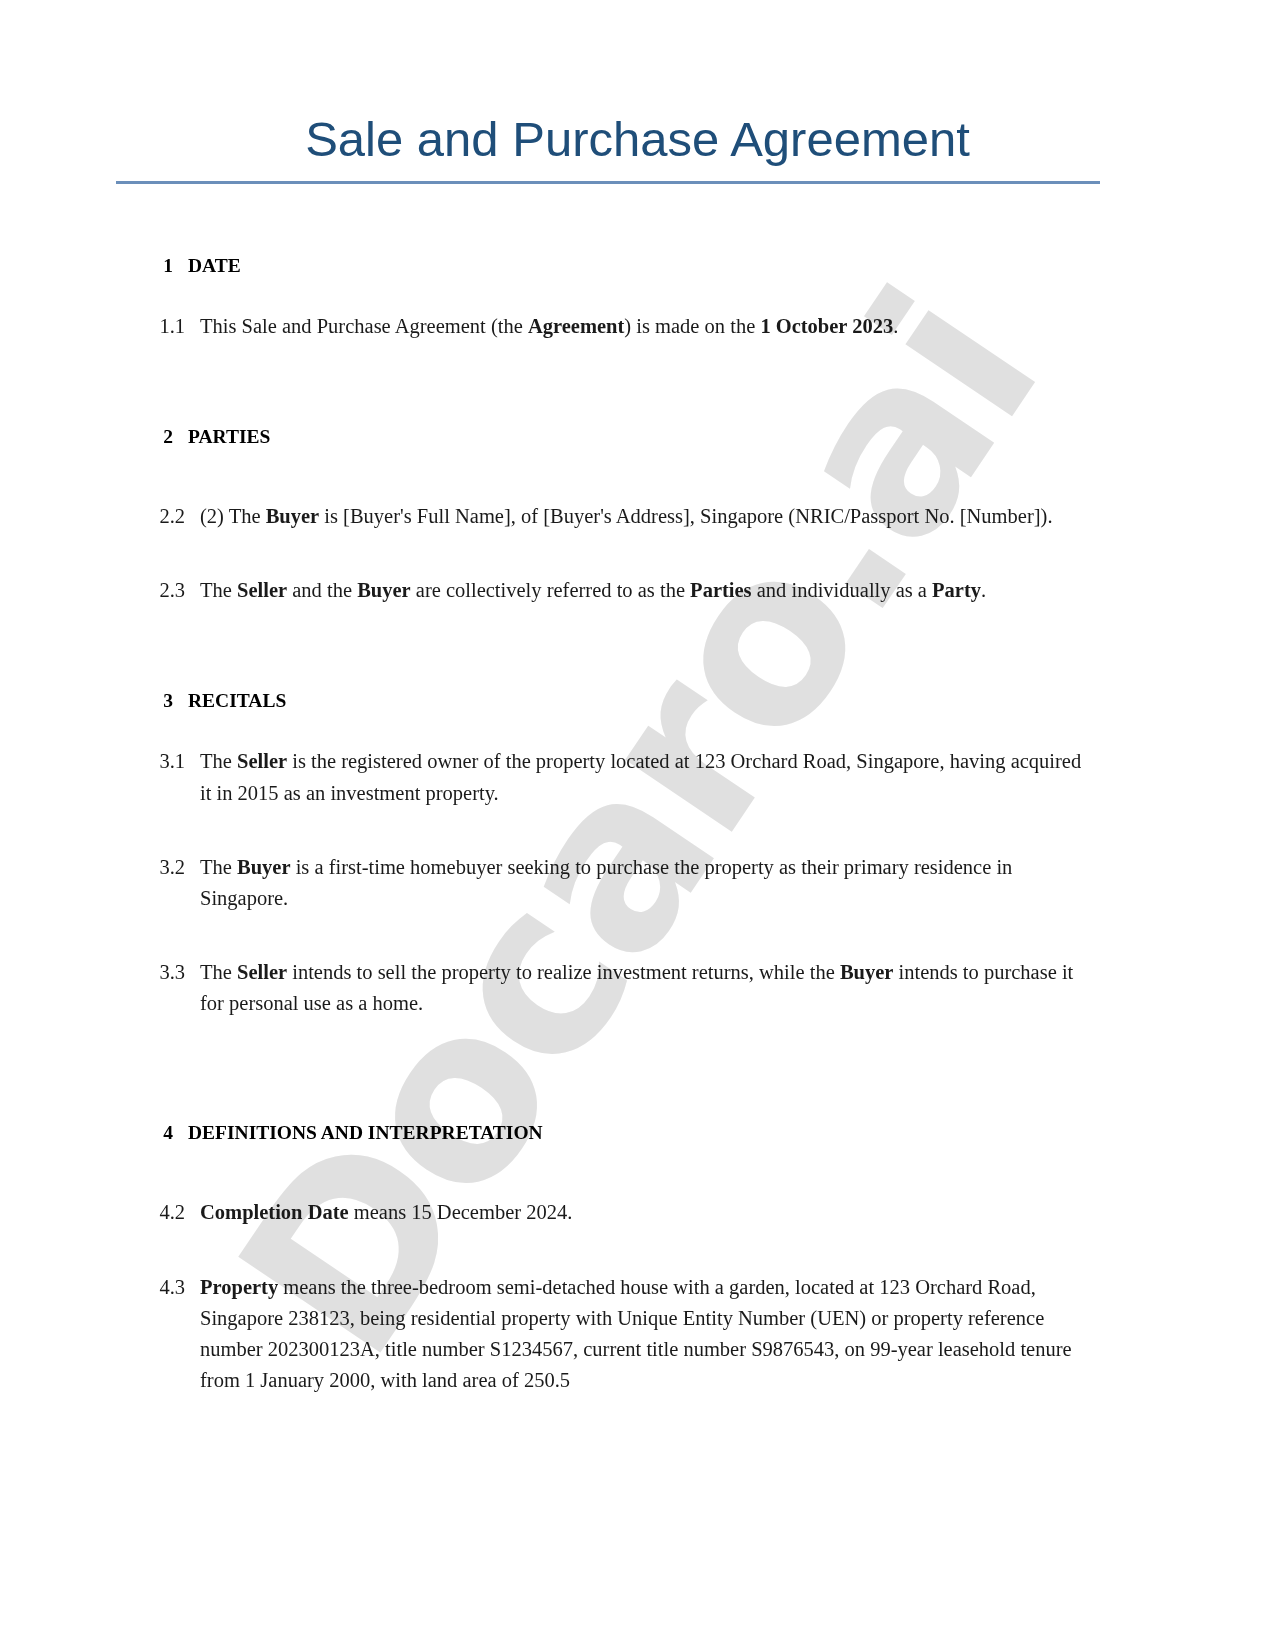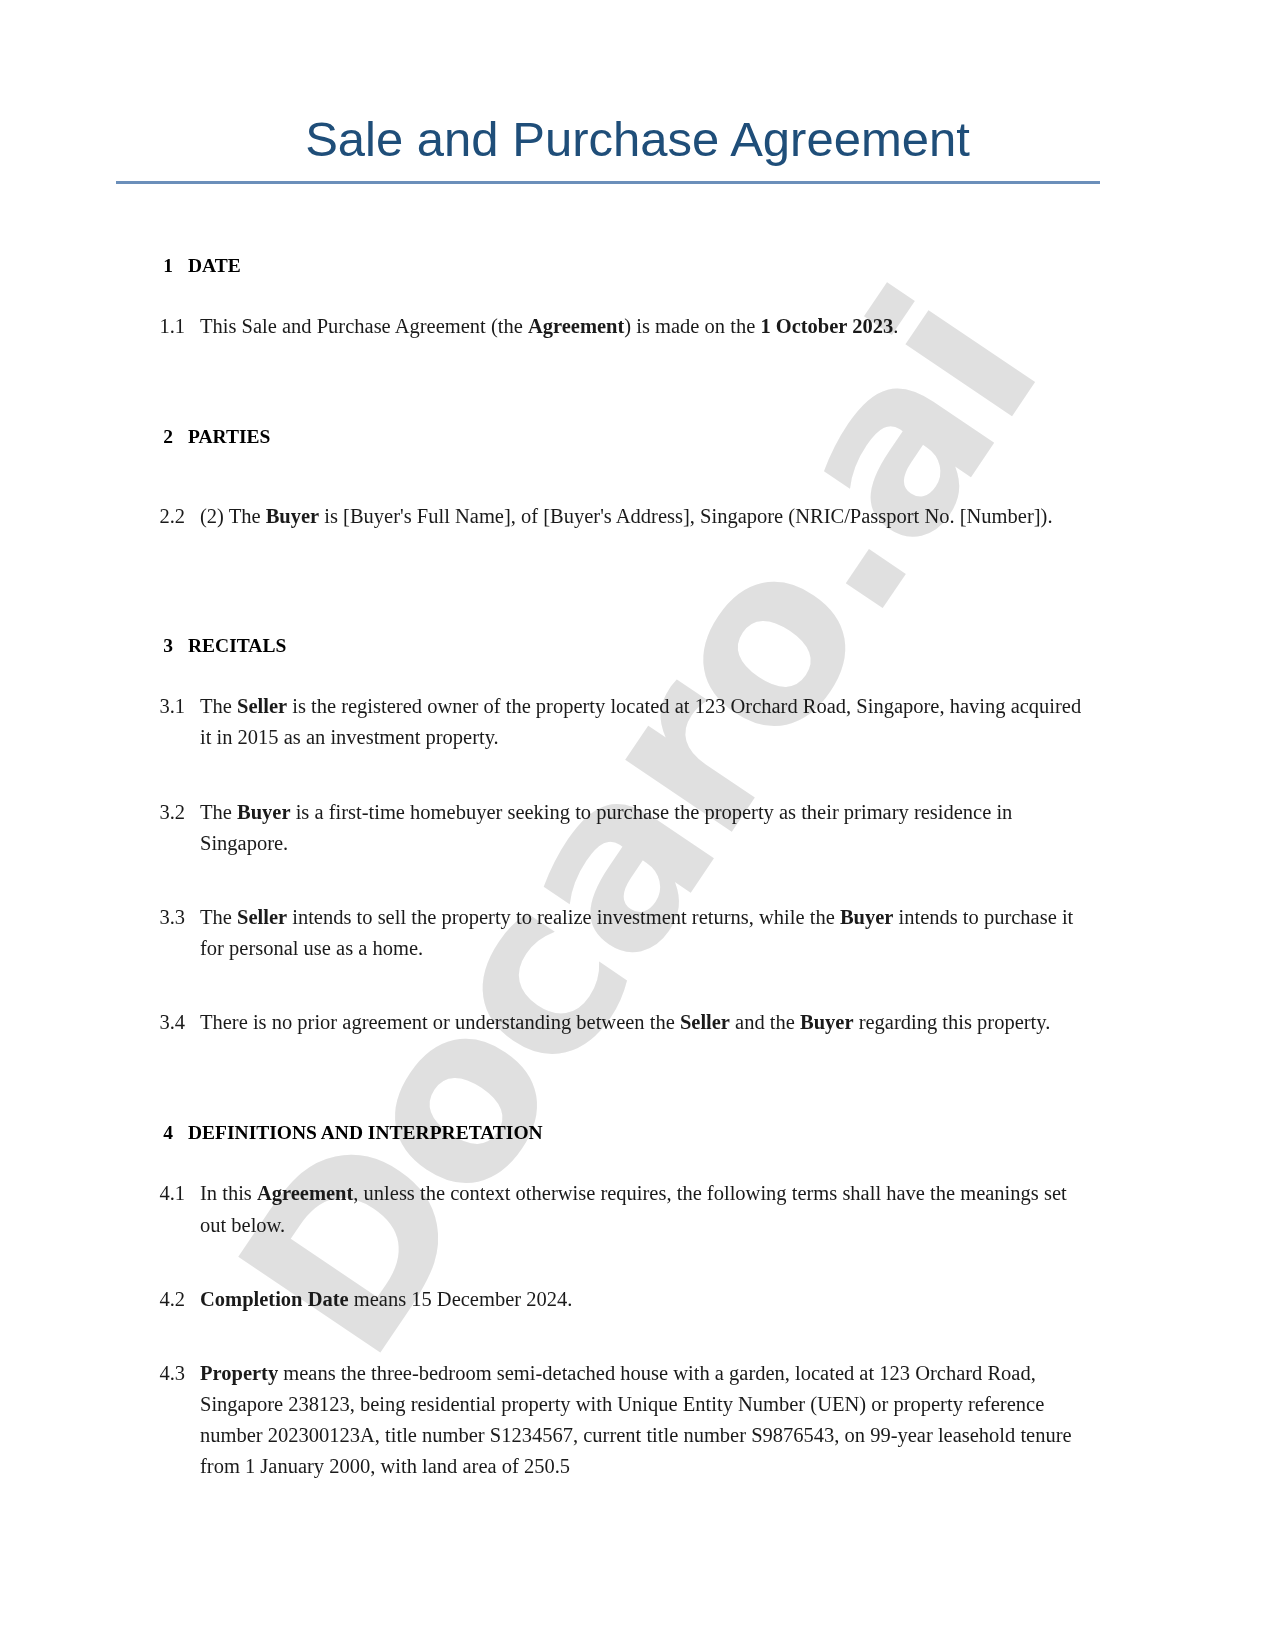--- a/index.html
+++ b/index.html
@@ -172,20 +172,24 @@
           <span class="num">2</span>
           <span class="heading-text">PARTIES</span>
         </div>
         <div class="sp-after-heading"></div>
         <div class="sp-between-clause"></div>
         <div class="clause">
           <span class="num">2.2</span>
           <span class="clause-text">(2) The <b>Buyer</b> is [Buyer's Full Name], of [Buyer's Address], Singapore (NRIC/Passport No. [Number]).</span>
         </div>
         <div class="sp-between-clause"></div>
+        <div class="clause">
+          <span class="num">2.3</span>
+          <span class="clause-text">The <b>Seller</b> and the <b>Buyer</b> are collectively referred to as the <b>Parties</b> and individually as a <b>Party</b>.</span>
+        </div>
         <div class="sp-section-gap"></div>
         <div class="section-heading">
           <span class="num">3</span>
           <span class="heading-text">RECITALS</span>
         </div>
         <div class="sp-after-heading"></div>
         <div class="clause">
           <span class="num">3.1</span>
           <span class="clause-text">The <b>Seller</b> is the registered owner of the property located at 123 Orchard Road, Singapore, having acquired it in 2015 as an investment property.</span>
         </div>
@@ -193,34 +197,26 @@
         <div class="clause">
           <span class="num">3.2</span>
           <span class="clause-text">The <b>Buyer</b> is a first-time homebuyer seeking to purchase the property as their primary residence in Singapore.</span>
         </div>
         <div class="sp-between-clause"></div>
         <div class="clause">
           <span class="num">3.3</span>
           <span class="clause-text">The <b>Seller</b> intends to sell the property to realize investment returns, while the <b>Buyer</b> intends to purchase it for personal use as a home.</span>
         </div>
         <div class="sp-between-clause"></div>
-        <div class="clause">
-          <span class="num">3.4</span>
-          <span class="clause-text">There is no prior agreement or understanding between the <b>Seller</b> and the <b>Buyer</b> regarding this property.</span>
-        </div>
         <div class="sp-section-gap"></div>
         <div class="section-heading">
           <span class="num">4</span>
           <span class="heading-text">DEFINITIONS AND INTERPRETATION</span>
         </div>
         <div class="sp-after-heading"></div>
-        <div class="clause">
-          <span class="num">4.1</span>
-          <span class="clause-text">In this <b>Agreement</b>, unless the context otherwise requires, the following terms shall have the meanings set out below.</span>
-        </div>
         <div class="sp-between-clause"></div>
         <div class="clause">
           <span class="num">4.2</span>
           <span class="clause-text"><b>Completion Date</b> means 15 December 2024.</span>
         </div>
         <div class="sp-between-clause"></div>
         <div class="clause">
           <span class="num">4.3</span>
           <span class="clause-text"><b>Property</b> means the three-bedroom semi-detached house with a garden, located at 123 Orchard Road, Singapore 238123, being residential property with Unique Entity Number (UEN) or property reference number 202300123A, title number S1234567, current title number S9876543, on 99-year leasehold tenure from 1 January 2000, with land area of 250.5</span>
         </div>

